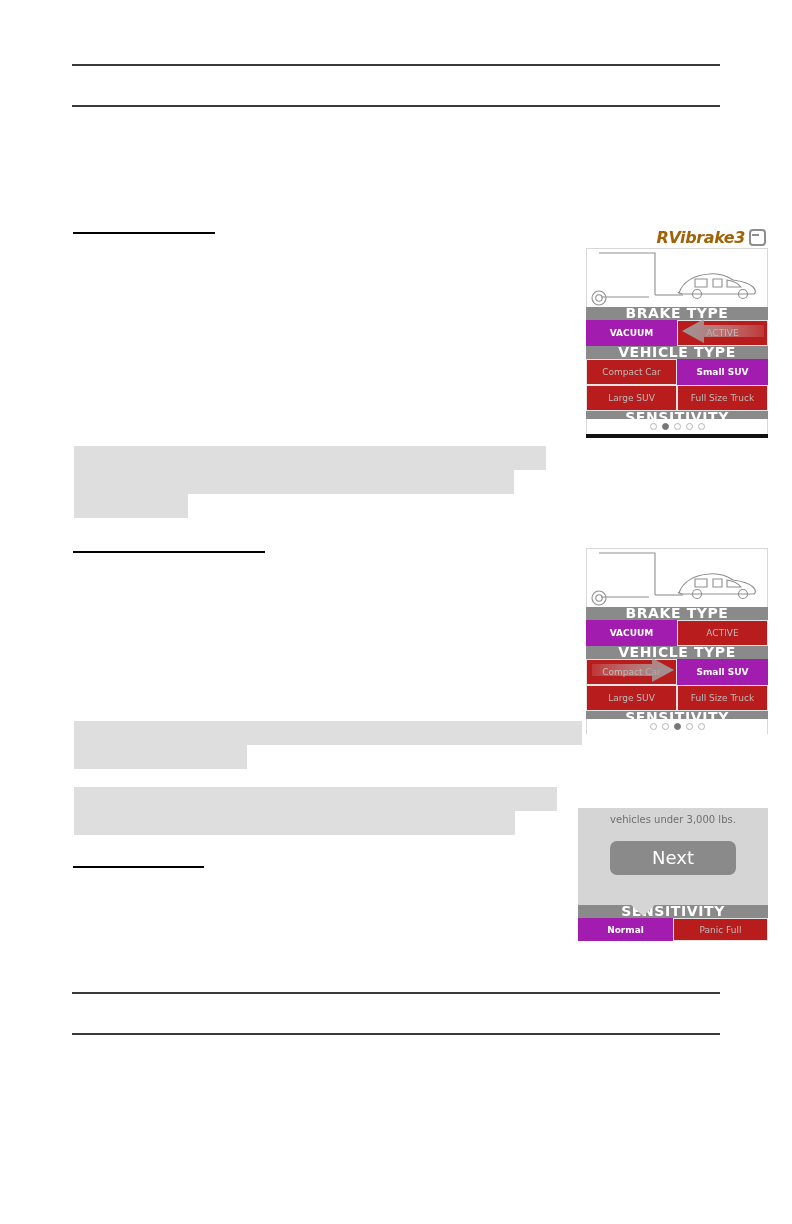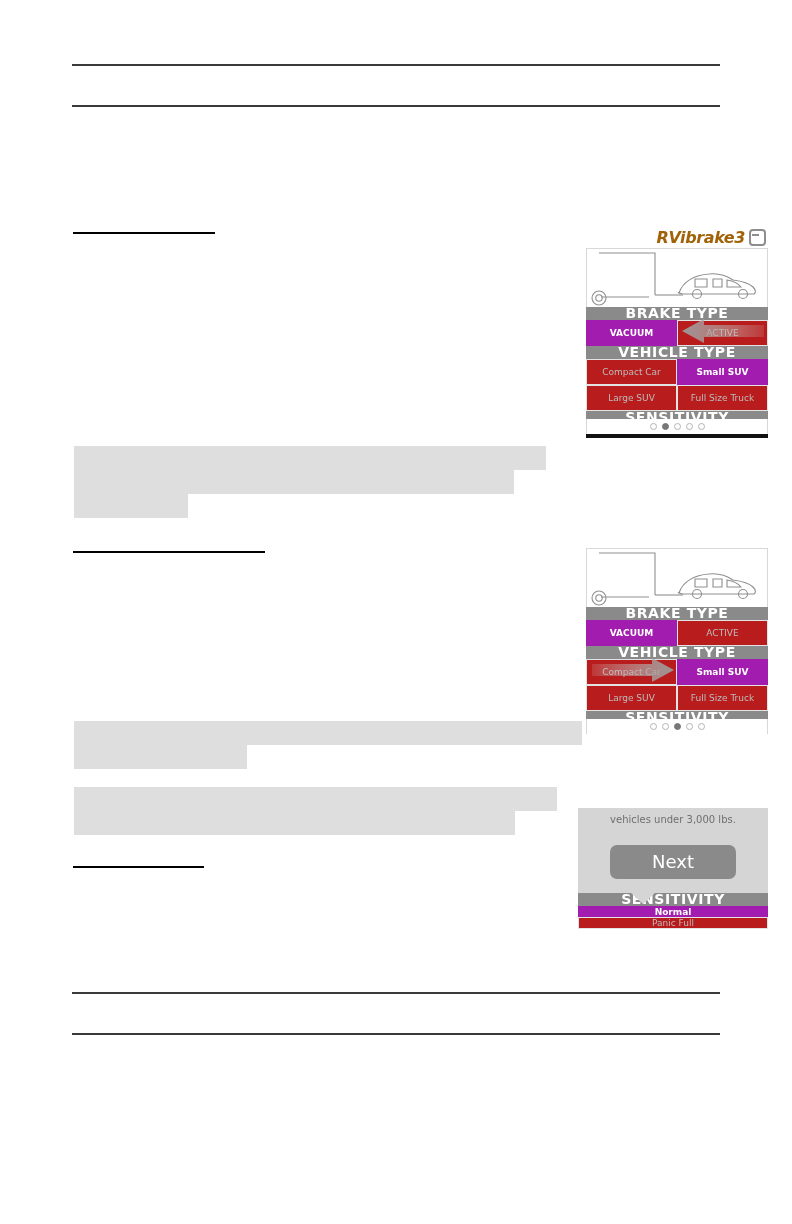--- a/index.html
+++ b/index.html
@@ -227,26 +227,26 @@
   .modal {
     background: #d5d5d5;
     padding: 6px 10px 14px 10px;
     text-align: center;
     position: relative;
   }
   .modal-text {
     font-family: "DejaVu Sans", sans-serif;
     font-size: 10px;
     color: #6f6f6f;
-    margin-bottom: 20px;
+    margin-bottom: 0;
     white-space: nowrap;
   }
   .next-btn {
     display: block;
-    margin: 0 auto;
+    margin: 16px auto;
     width: 126px;
     height: 34px;
     line-height: 34px;
     background: #8a8a8a;
     color: #ffffff;
     border-radius: 7px;
     font-family: "DejaVu Sans", sans-serif;
     font-size: 18px;
     text-align: center;
   }
@@ -255,21 +255,21 @@
     left: 52px;
     bottom: -11px;
     width: 0;
     height: 0;
     border-left: 13px solid transparent;
     border-right: 13px solid transparent;
     border-top: 12px solid #d5d5d5;
     z-index: 4;
   }
   .fig3-strip { position: relative; }
-  .fig3-strip .optrow { height: 23px; flex-direction: column; }
+  .fig3-strip .optrow { height: 23px; }
 </style>
 </head>
 <body>
 
 <div class="page">
 
   <div class="rule header-top"></div>
   <div class="hdr-text"></div>
   <div class="rule header-bottom"></div>
 

